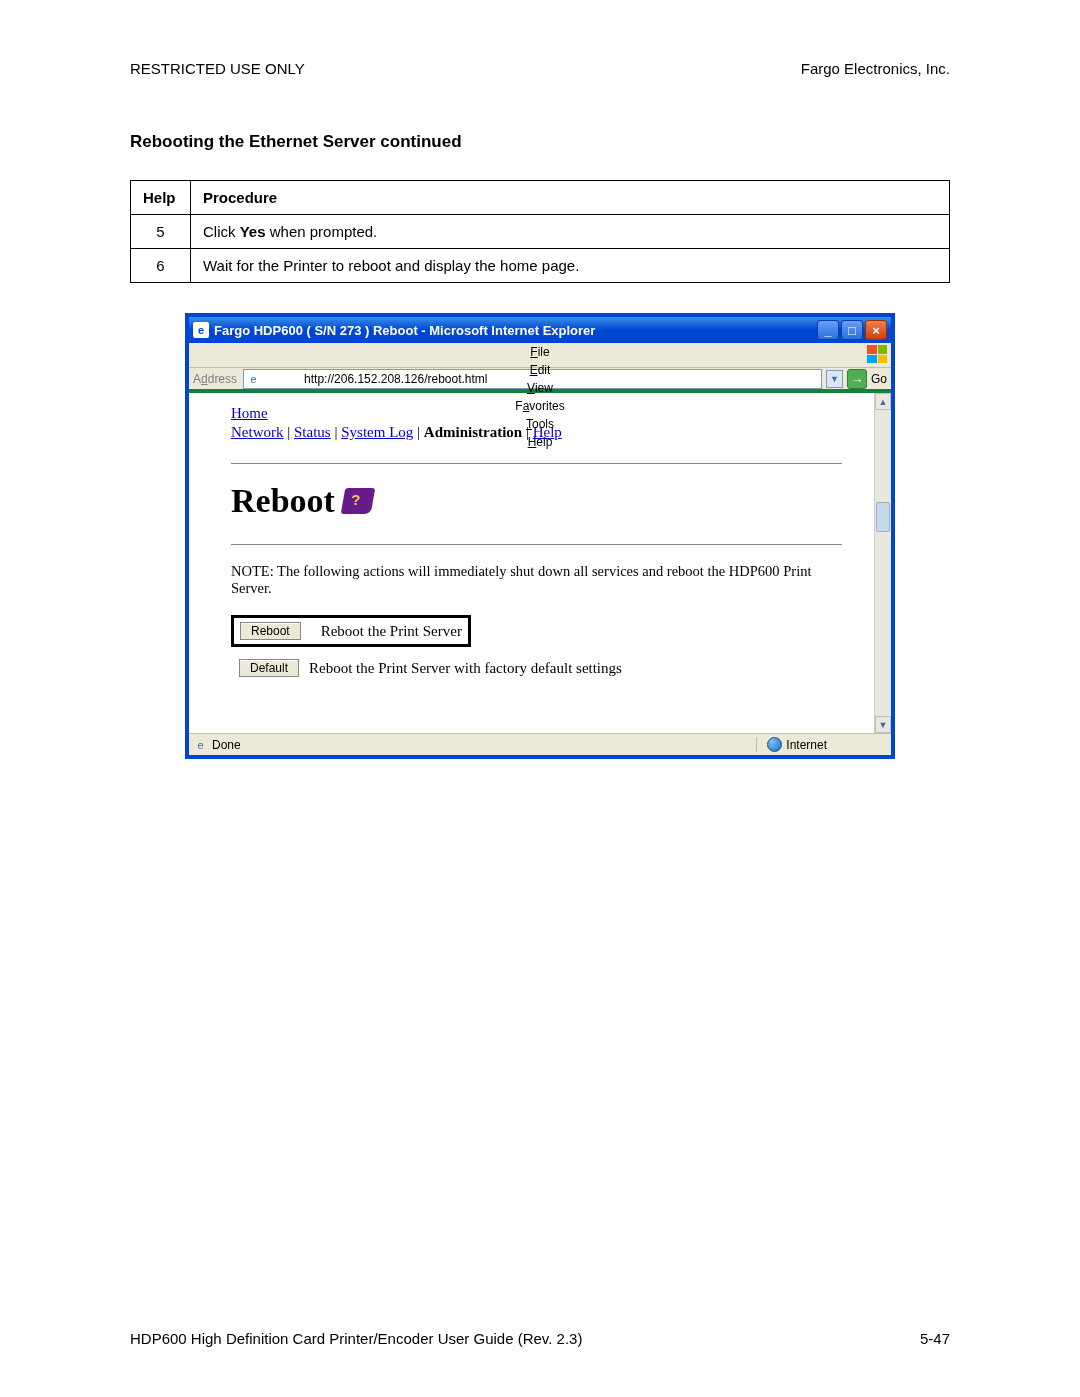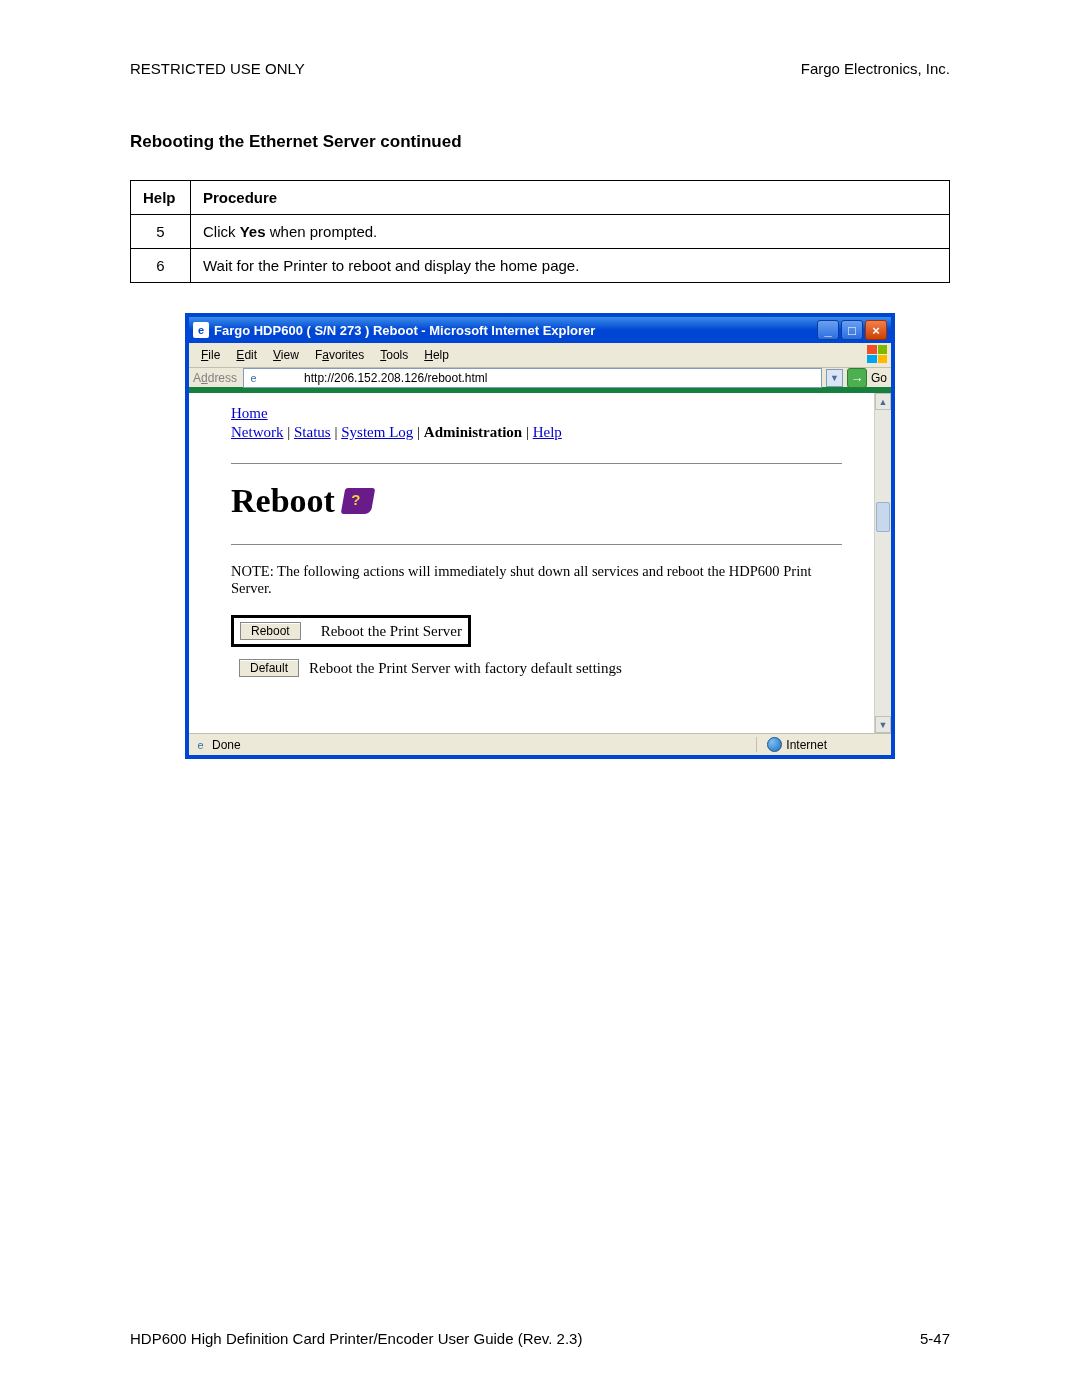--- a/index.html
+++ b/index.html
@@ -87,20 +87,21 @@
     border-color: #a03000;
   }
   .ie-menubar {
     background: #ece9d8;
     height: 24px;
     display: flex;
     align-items: center;
     padding: 0 4px;
     font-size: 12px;
     position: relative;
+    flex-direction: column;
   }
   .ie-menu-item {
     padding: 2px 8px;
     cursor: default;
   }
   .menu-underline { text-decoration: underline; }
   .ie-winflag {
     position: absolute; right: 4px; top: 2px;
     width: 20px; height: 18px;
     display: grid;
@@ -108,21 +109,21 @@
     grid-template-rows: 1fr 1fr;
     gap: 1px;
   }
   .ie-winflag span:nth-child(1){background:#f25022;}
   .ie-winflag span:nth-child(2){background:#7fba00;}
   .ie-winflag span:nth-child(3){background:#00a4ef;}
   .ie-winflag span:nth-child(4){background:#ffb900;}
   .ie-addrbar {
     background: #ece9d8;
     border-top: 1px solid #c0c0b0;
-    border-bottom: 6px solid #15803d;
+    border-bottom: 4px solid #15803d;
     height: 26px;
     display: flex;
     align-items: center;
     padding: 0 4px;
     font-size: 12px;
     gap: 4px;
   }
   .ie-addr-label { color: #808080; padding-right: 2px; }
   .ie-addr-field {
     flex: 1;

